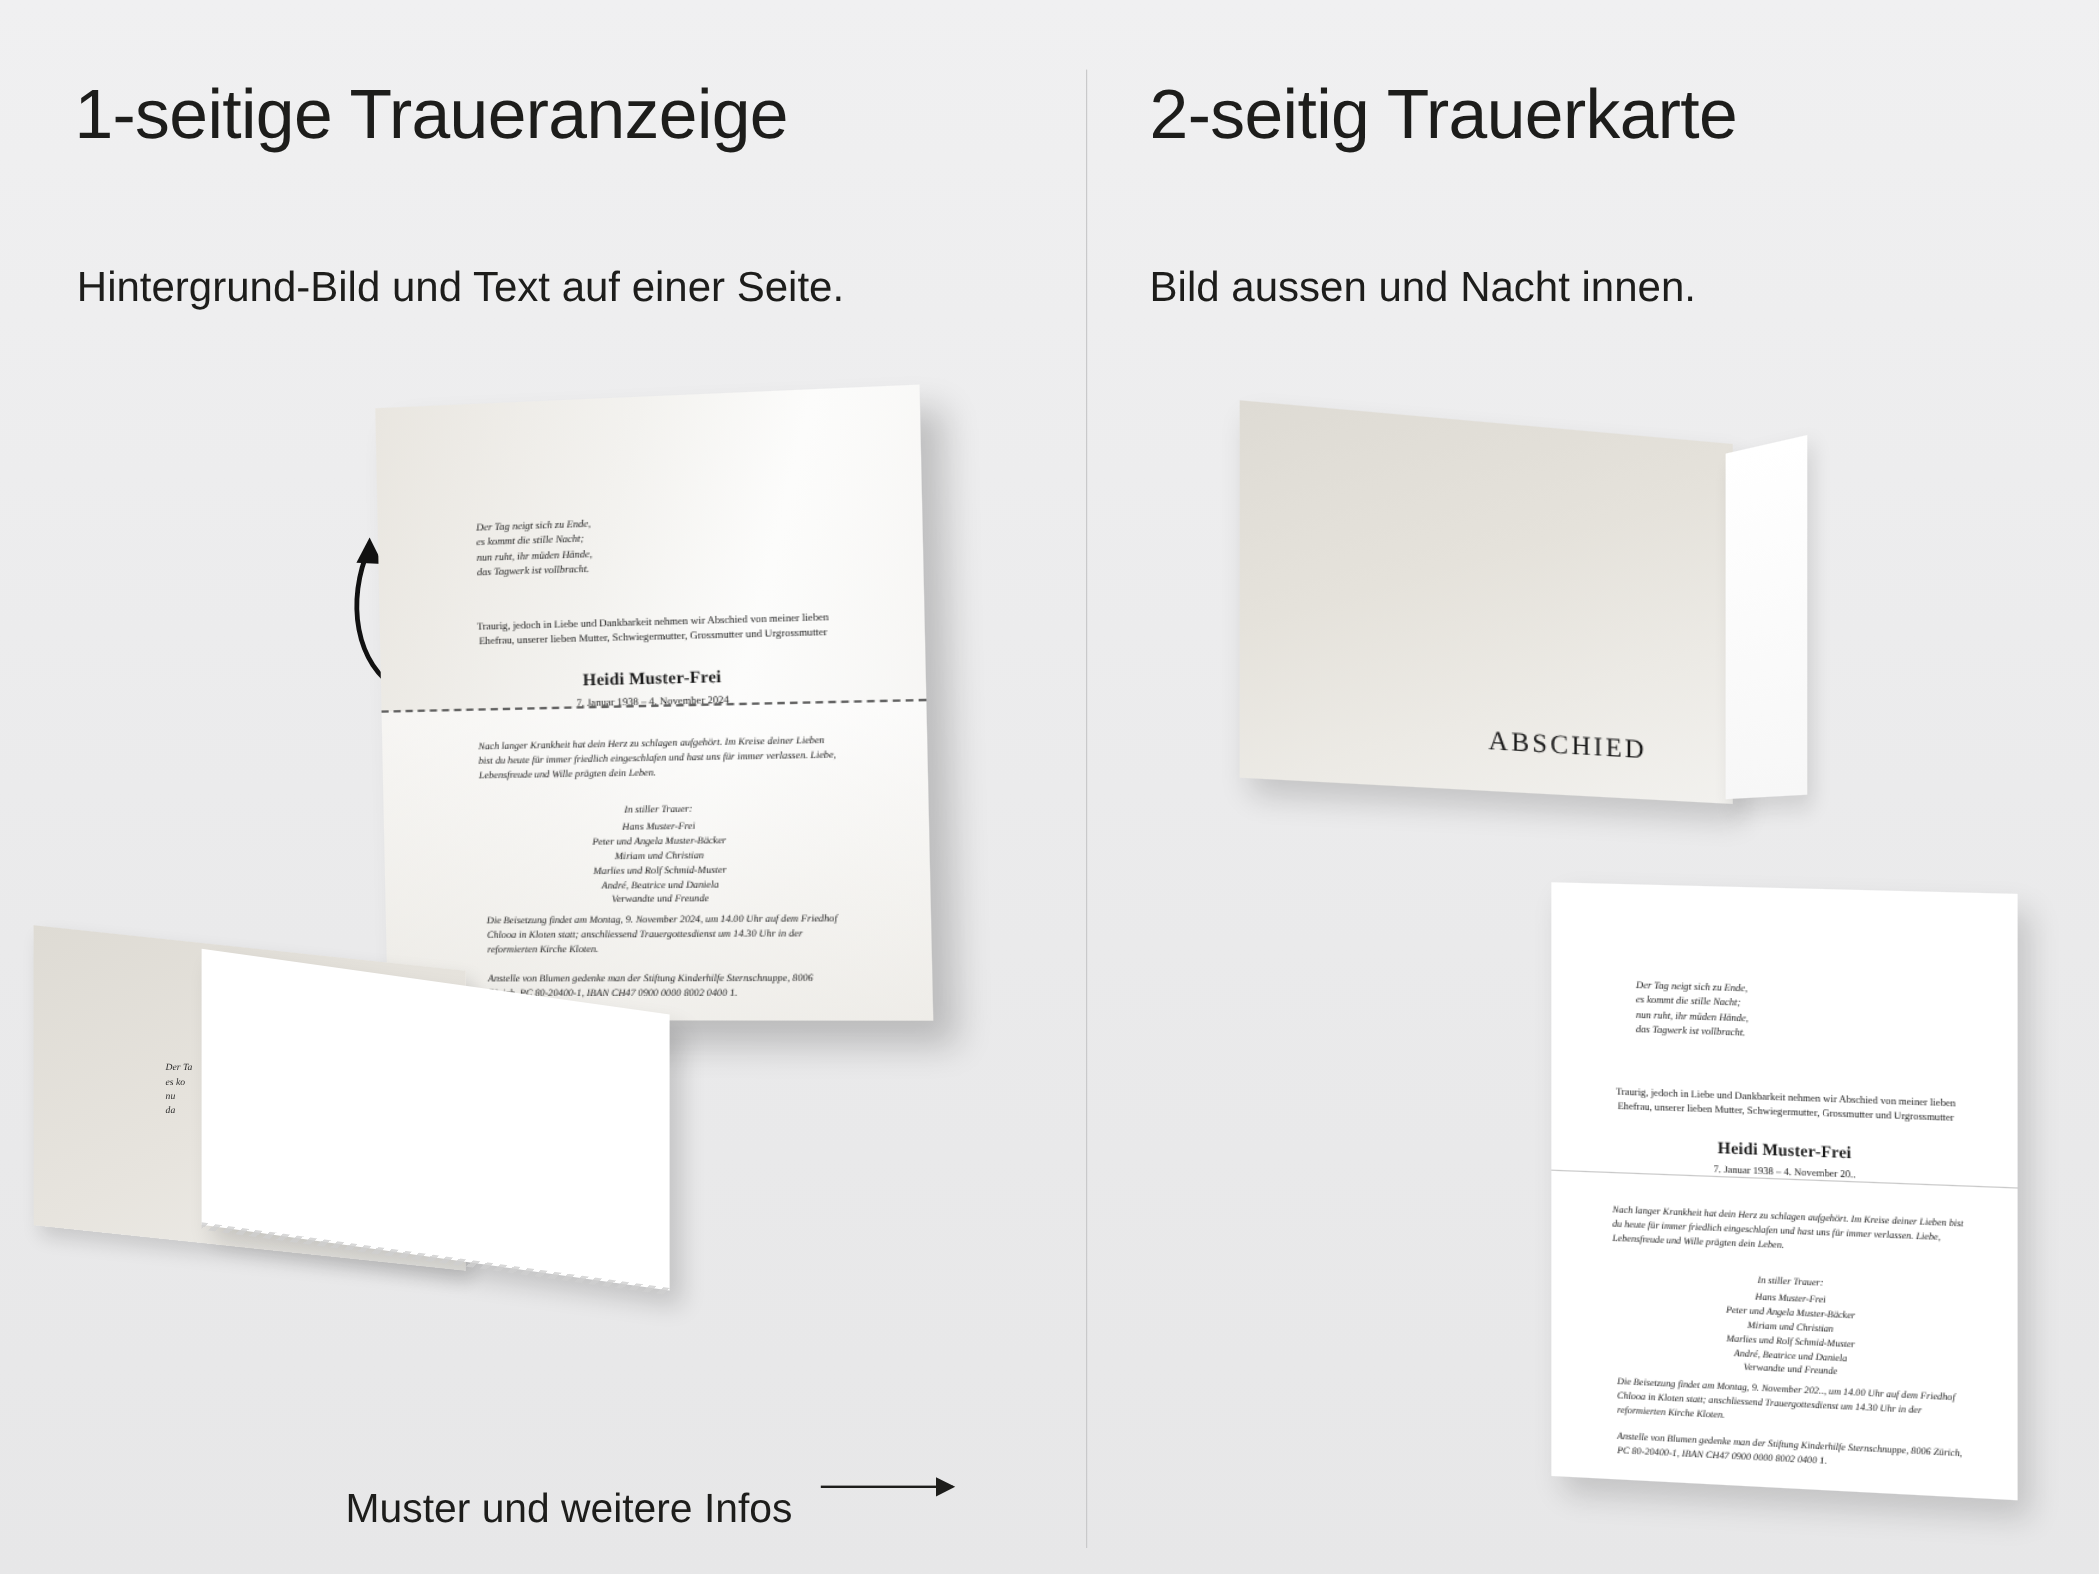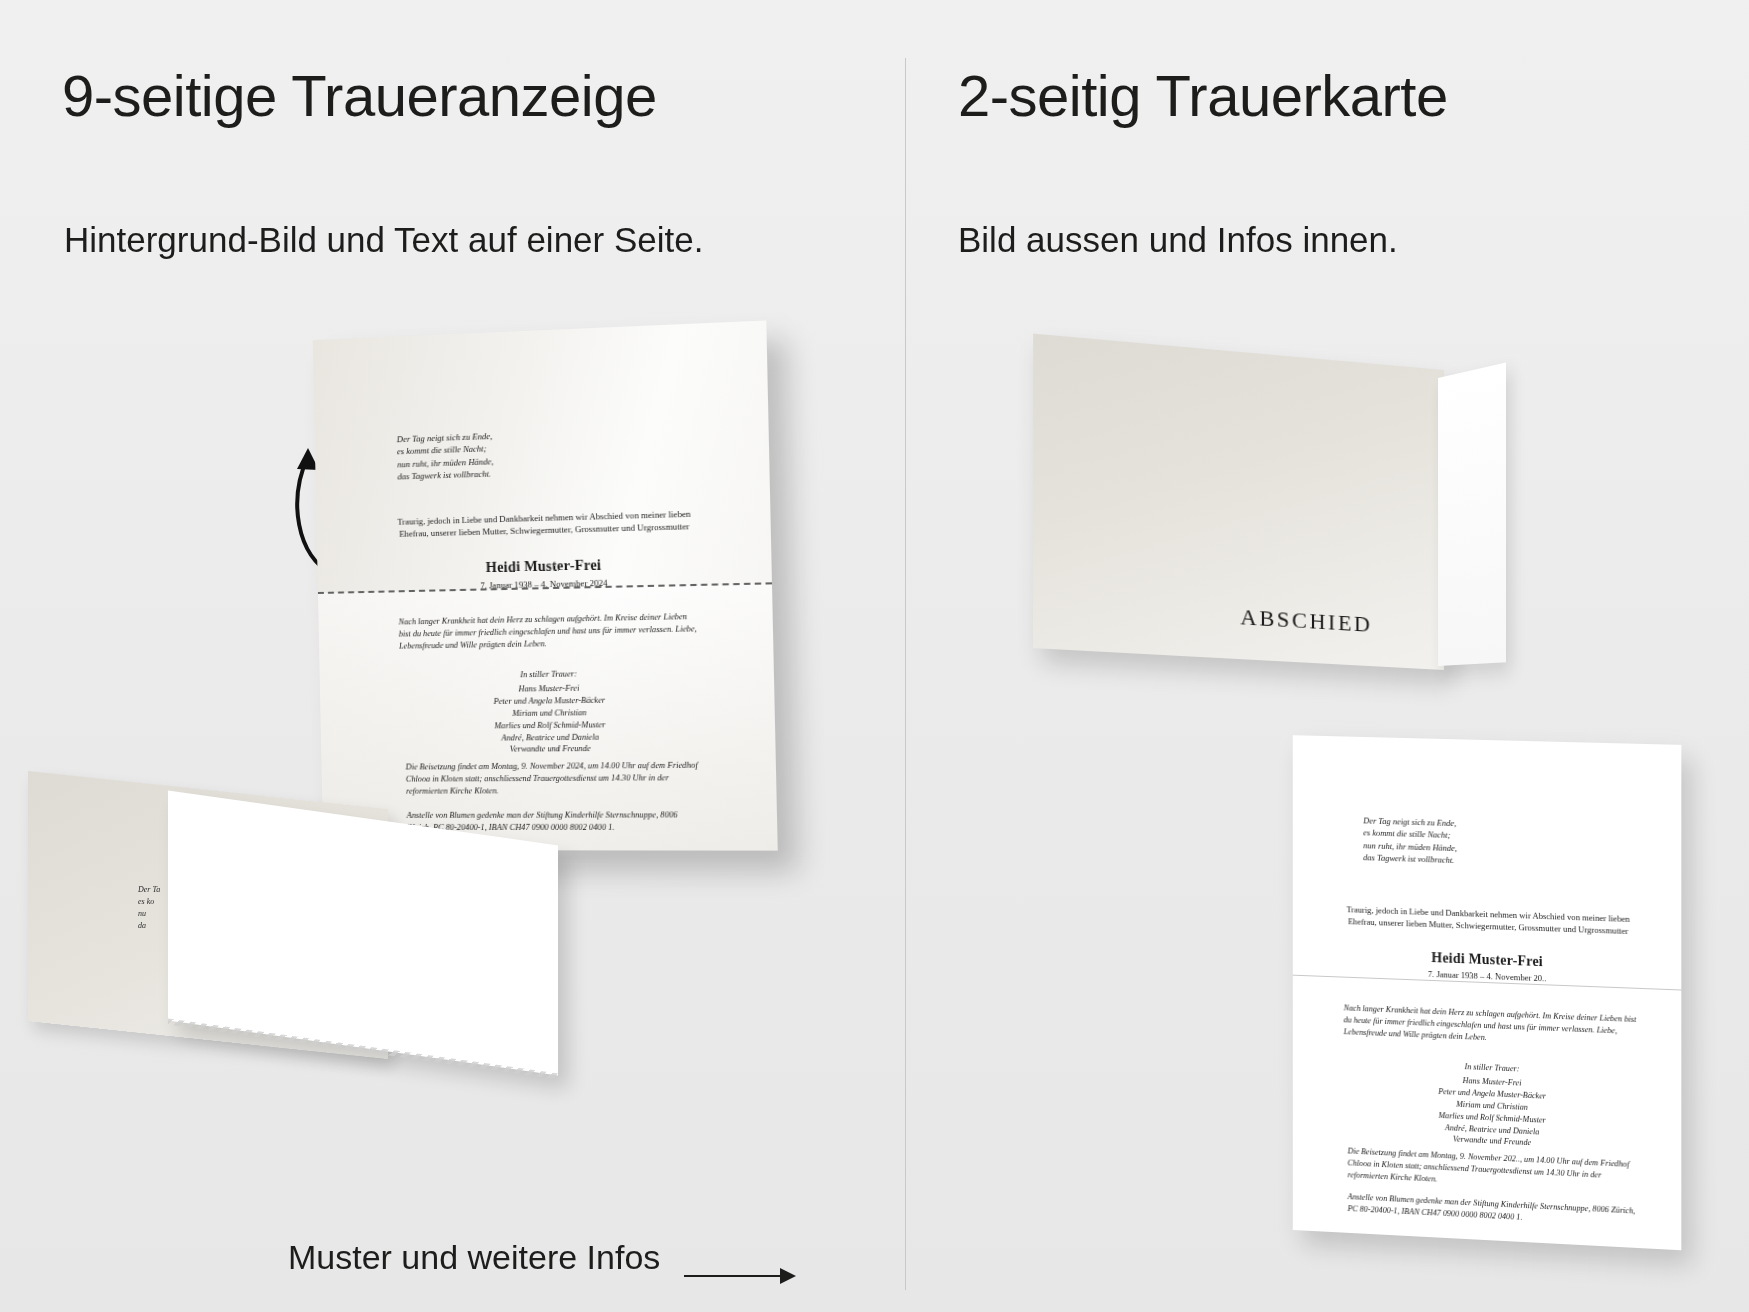--- a/index.html
+++ b/index.html
@@ -70,21 +70,21 @@
   }
 
   
   .footer-cta {
     position: absolute;
     left: 288px;
     top: 1238px;
     font-size: 34px;
     white-space: nowrap;
     display: flex;
-    align-items: flex-end;
+    align-items: flex-start;
     gap: 24px;
   }
   .arrow-long {
     display: inline-block;
     width: 110px;
     height: 2px;
     background: #1d1d1b;
     position: relative;
   }
   .arrow-long::after {
@@ -283,21 +283,21 @@
     background: #c8c8c8;
   }
 </style>
 </head>
 <body>
 
 <div class="page-bg"></div>
 
 <div class="divider"></div>
 
-<div class="col-left-title">9-seitige Traueranzeige</div>
+<div class="col-left-title">1-seitige Traueranzeige</div>
 <div class="col-left-sub">Hintergrund-Bild und Text auf einer Seite.</div>
 
 <svg class="arrow-curve-up" viewBox="0 0 70 140">
   <path d="M55 135 C 18 115, 10 60, 30 16" fill="none" stroke="#111" stroke-width="4"></path>
   <path d="M30 8 L 41 30 L 19 29 Z" fill="#111"></path>
 </svg>
 
 <div class="sheet-main">
   <div class="lower-shade"></div>
   <div class="fold-line"></div>
@@ -340,21 +340,21 @@
 
 <div class="fold-back">
   <div class="mini-txt" style="white-space:pre-line;">Der Ta
 es ko
 nu
 da</div>
 </div>
 <div class="fold-front"></div>
 
 <div class="col-right-title">2-seitig Trauerkarte</div>
-<div class="col-right-sub">Bild aussen und Infos innen.</div>
+<div class="col-right-sub">Bild aussen und Nacht innen.</div>
 
 <div class="card-outer-wrap">
   <div class="card-outer-left">
     <div class="abschied">ABSCHIED</div>
   </div>
   <div class="card-outer-right"></div>
 </div>
 
 <div class="card-inner">
   <div class="inner-fold"></div>

